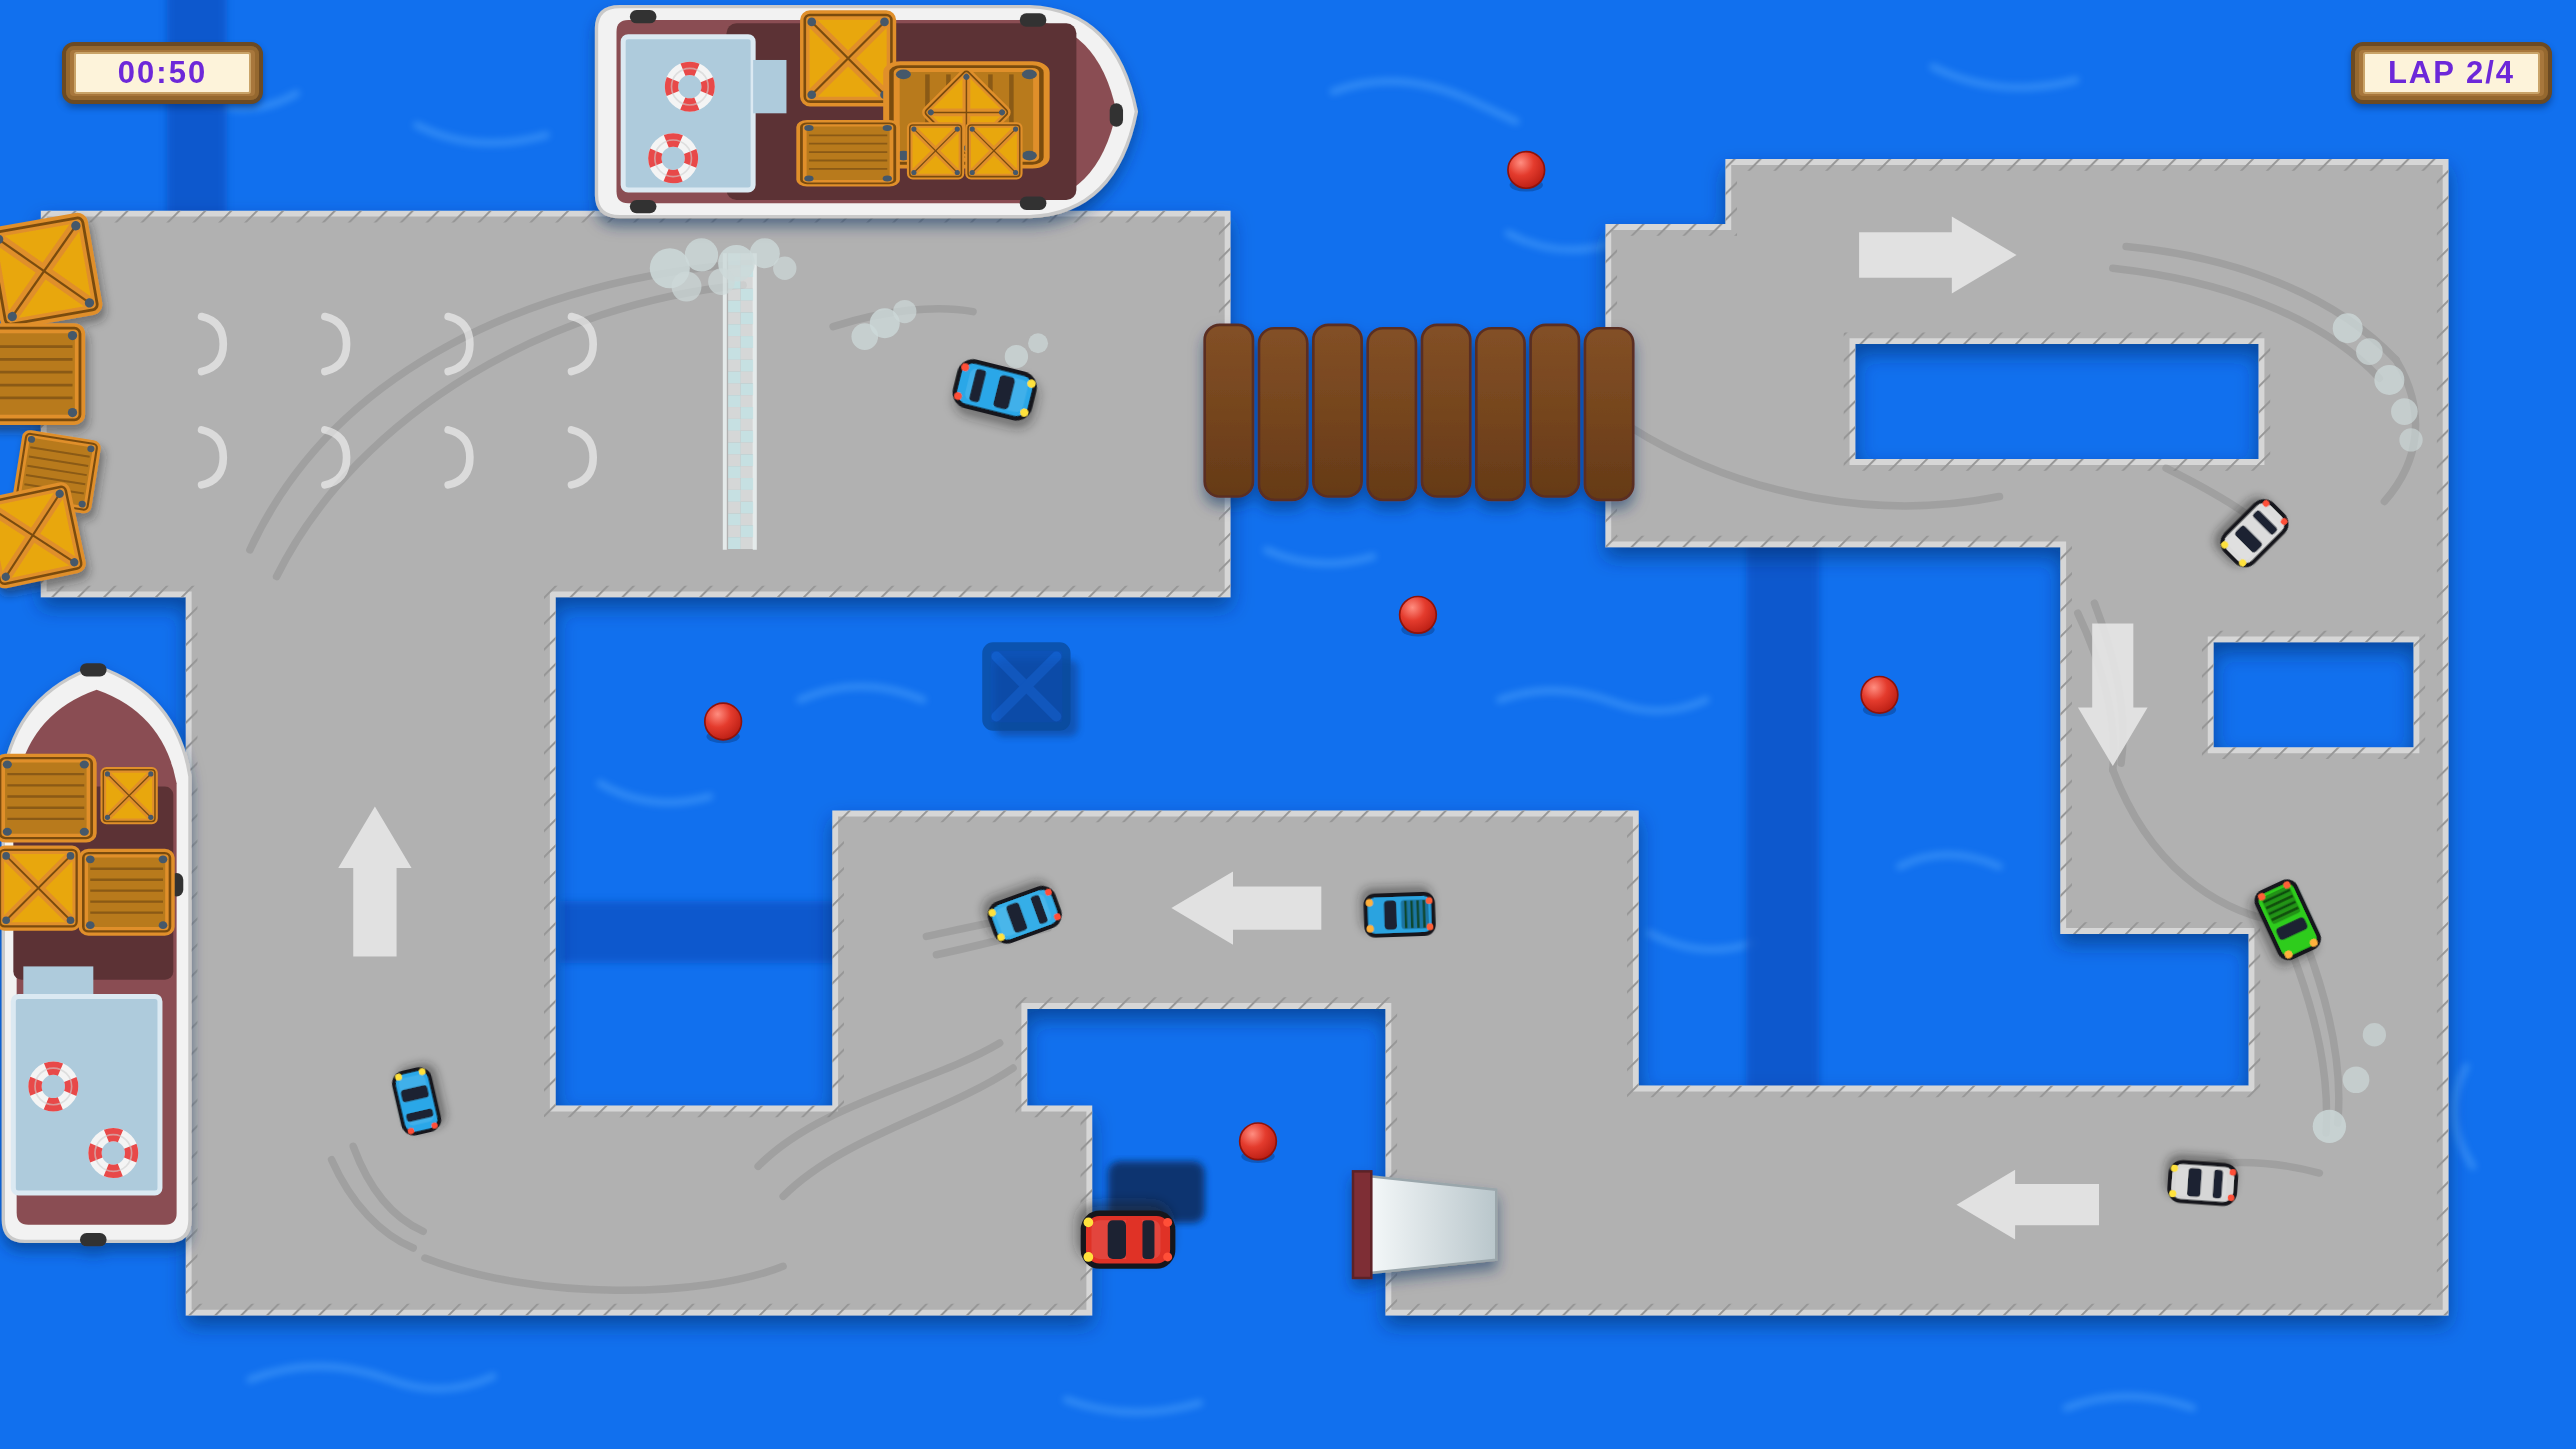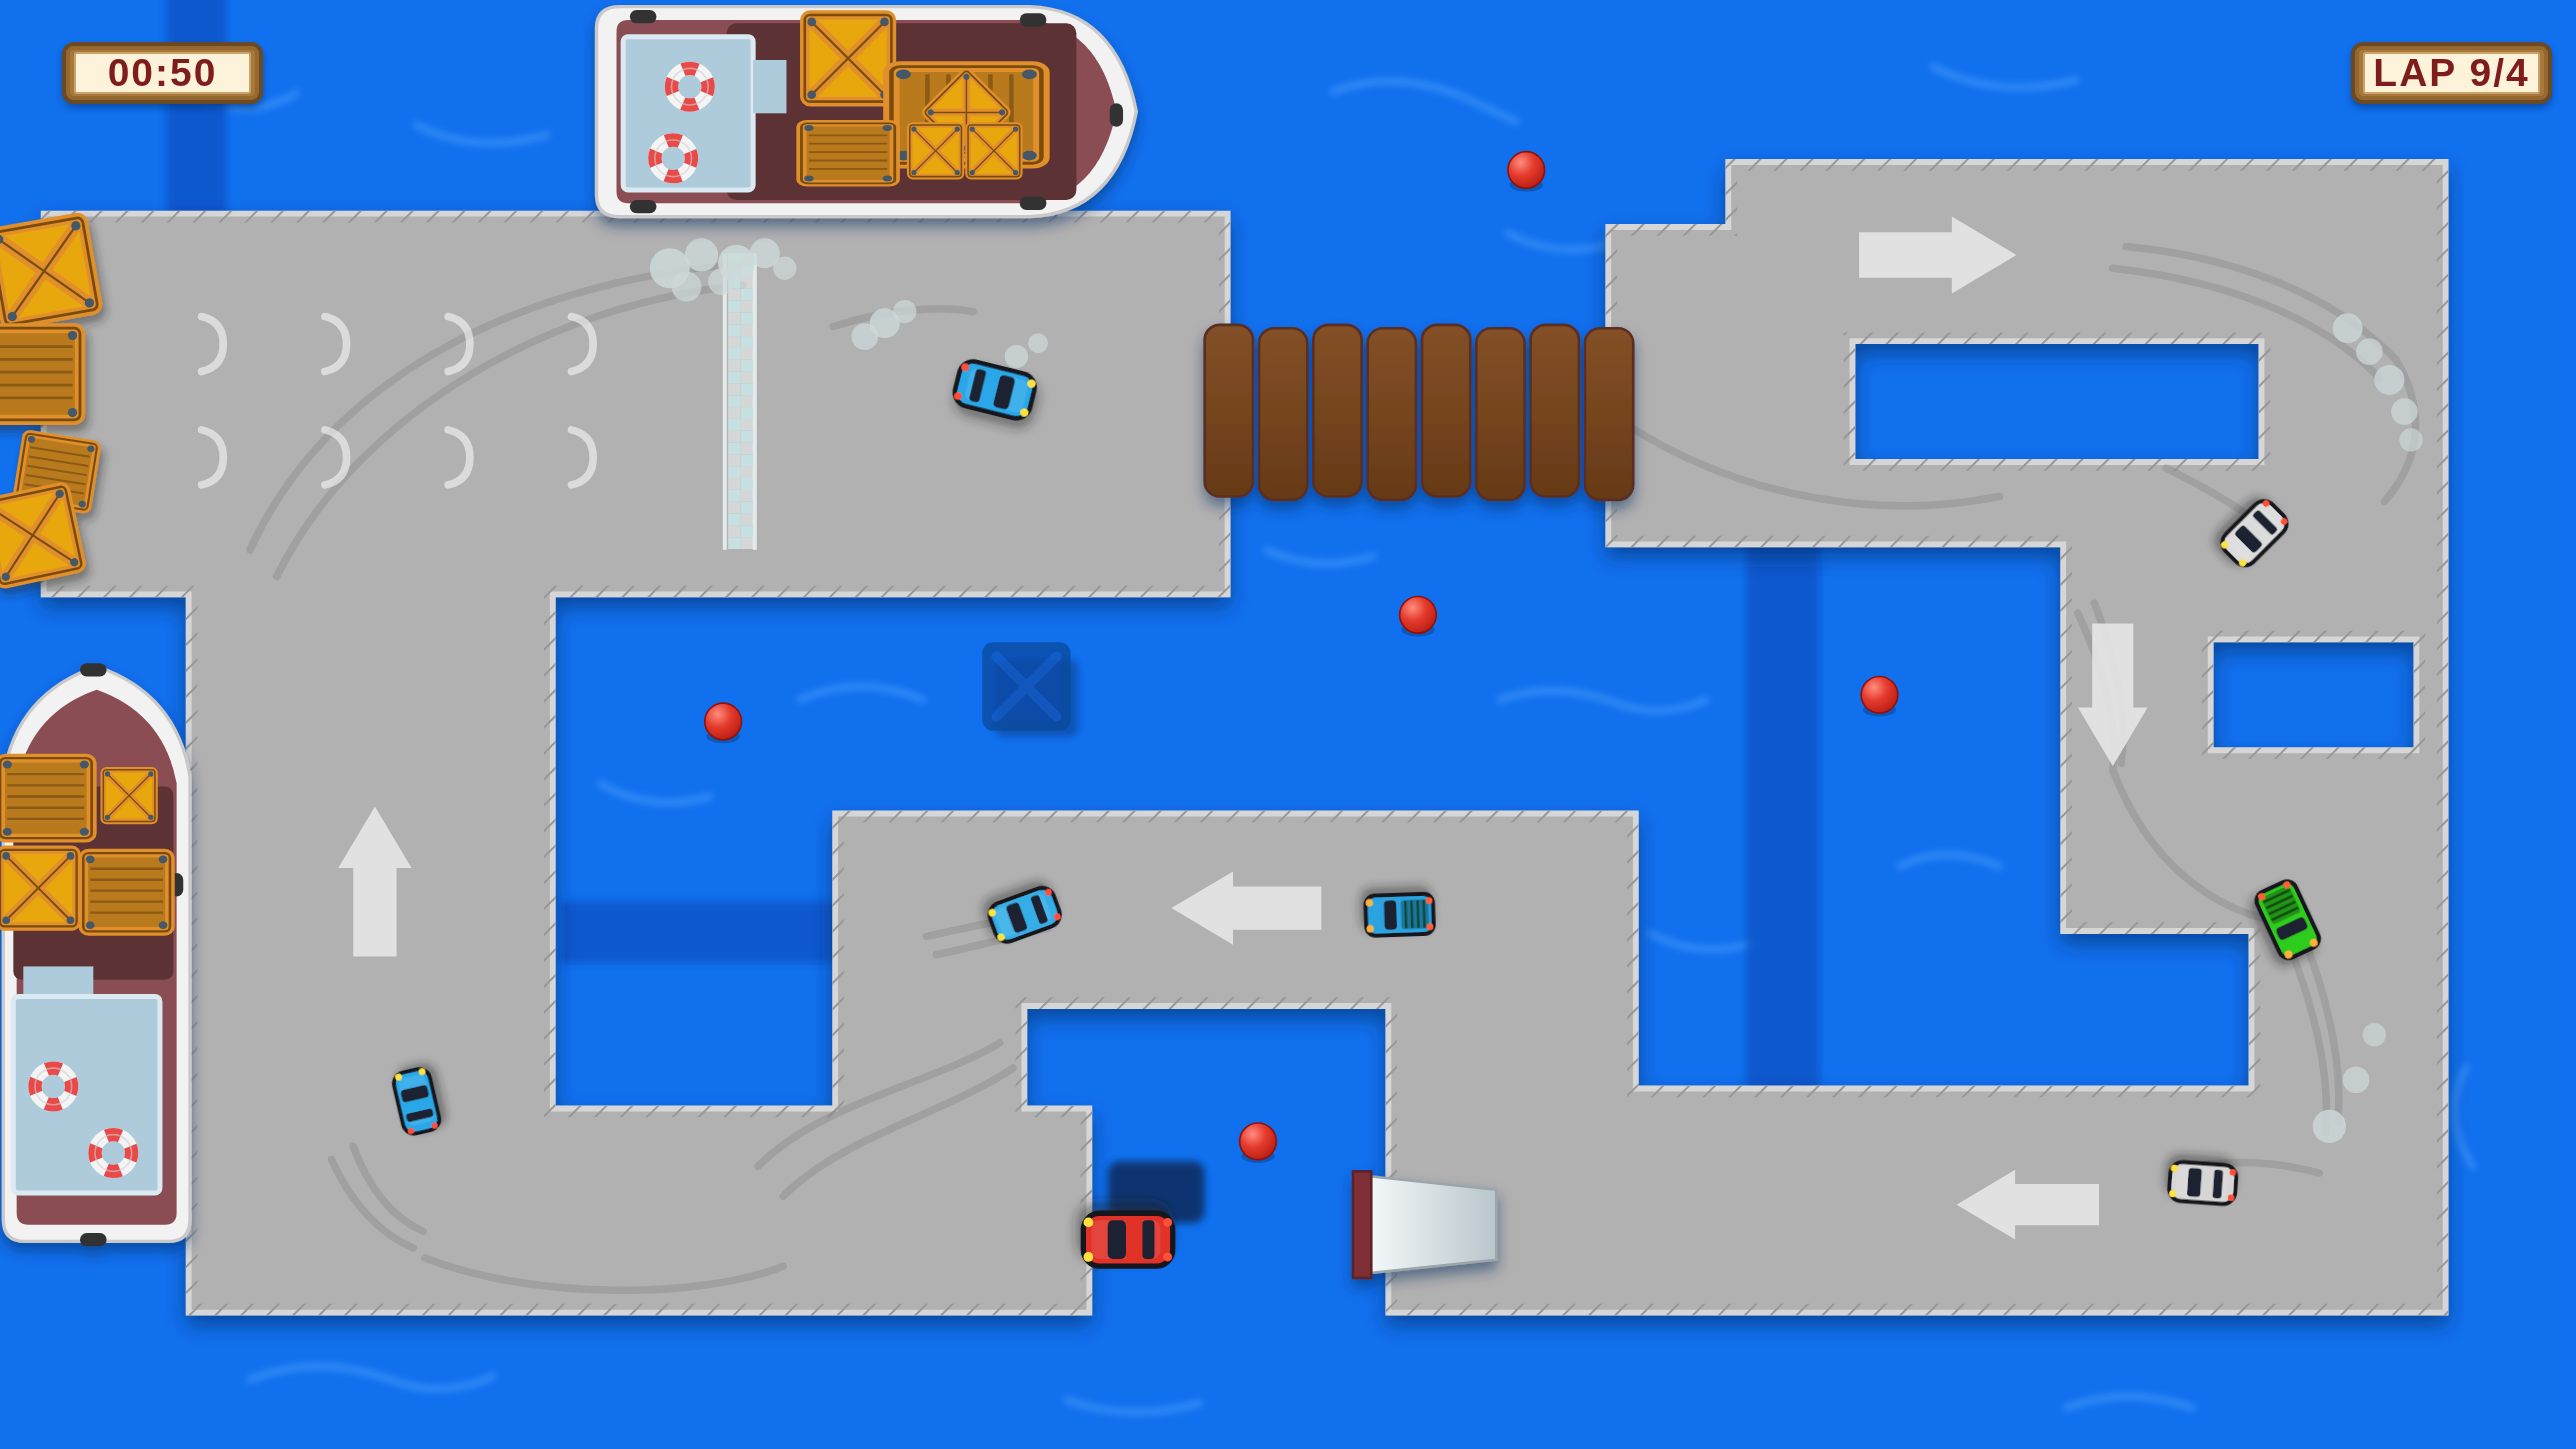--- a/index.html
+++ b/index.html
@@ -5,21 +5,21 @@
   html,body{margin:0;padding:0;background:#1170ee;width:2576px;height:1449px;overflow:hidden;
     font-family:"Liberation Sans","DejaVu Sans",sans-serif;}
   #stage{position:relative;width:2576px;height:1449px;}
   #scene{position:absolute;inset:0;display:block;}
   .badge{position:absolute;box-sizing:border-box;height:62px;min-width:201px;
     background:#a8773c;border:4.7px solid #6b4a23;border-radius:12px;
     box-shadow:inset 0 0 0 4px #95682f, 0 4px 6.7px rgba(3,38,92,.45);
     display:flex;align-items:center;justify-content:center;padding:8px;}
   .badge-inner{background:#fdf3da;border:2px solid #c9a368;border-radius:2.7px;
     width:100%;height:100%;display:flex;align-items:center;justify-content:center;}
-  .badge-text{color:#7f1d1d;font-weight:bold;font-size:39px;letter-spacing:2px;}
+  .badge-text{color:#6d28d9;font-weight:bold;font-size:31px;letter-spacing:2px;}
   #badge-timer{left:62px;top:42px;}
   #badge-lap{left:2351px;top:42px;}
 </style>
 </head>
 <body>
 
 <div id="stage">
 <svg id="scene" viewBox="0 0 1546 883" preserveAspectRatio="none" xmlns="http://www.w3.org/2000/svg">
 
   <defs>
@@ -416,17 +416,17 @@
       </g>
 </svg>
 
 <div class="badge" id="badge-timer">
   <div class="badge-inner">
     <span class="badge-text">00:50</span>
   </div>
 </div>
 <div class="badge" id="badge-lap">
   <div class="badge-inner">
-    <span class="badge-text">LAP 9/4</span>
+    <span class="badge-text">LAP 2/4</span>
   </div>
 </div>
 </div>
 
 
 </body></html>

